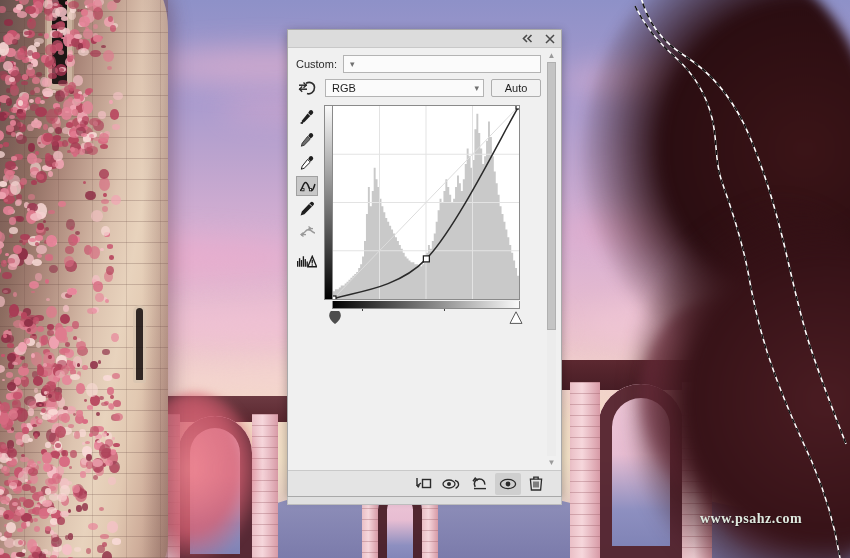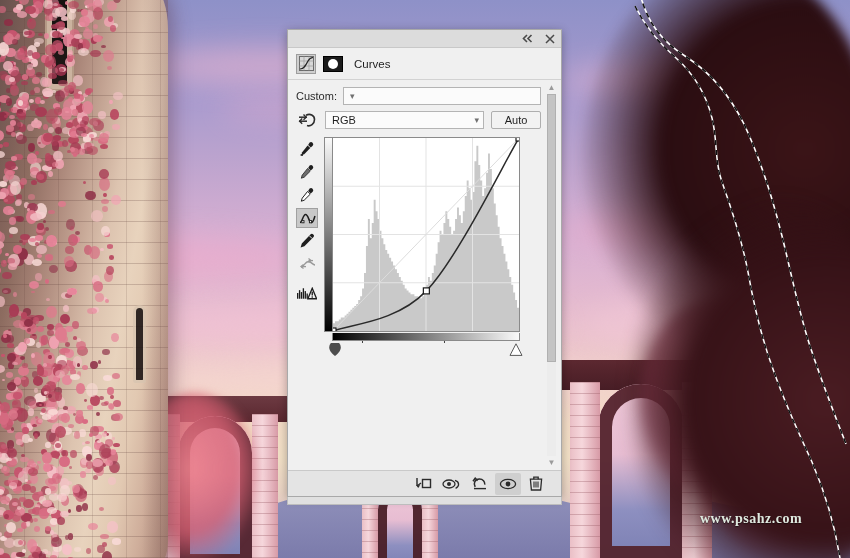--- a/index.html
+++ b/index.html
@@ -1407,33 +1407,20 @@
         </svg>
       </div>
       <div class="topbtn">
         <svg width="10" height="10" viewBox="0 0 10 10">
           <path d="M1 1 L9 9 M9 1 L1 9" stroke="#4a4a4a" stroke-width="1.5"></path>
         </svg>
       </div>
     </div>
 
 
-    <div class="adj-header">
-      <div class="adj-icon">
-        <svg width="15" height="15" viewBox="0 0 15 15">
-          <rect x="0.5" y="0.5" width="14" height="14" fill="#d9d9d9" stroke="#6b6b6b"></rect>
-          <path d="M5 0.5 V14.5 M10 0.5 V14.5 M0.5 5 H14.5 M0.5 10 H14.5" stroke="#9b9b9b" stroke-width=".7"></path>
-          <path d="M1 13 C 5 13, 7 9, 9 5 C 10.5 2.2, 12.5 1.6, 14 1.5" fill="none" stroke="#222" stroke-width="1.2"></path>
-        </svg>
-      </div>
-      <div class="mask-thumb">
-        <div class="mask-dot"></div>
-      </div>
-      <div class="adj-title">Curves</div>
-    </div>
 
     <div class="panel-body">
 
       <div class="preset-row">
         <span class="preset-label">Custom:</span>
         <div class="combo">
           <span class="chev">▾</span>
         </div>
       </div>
 

